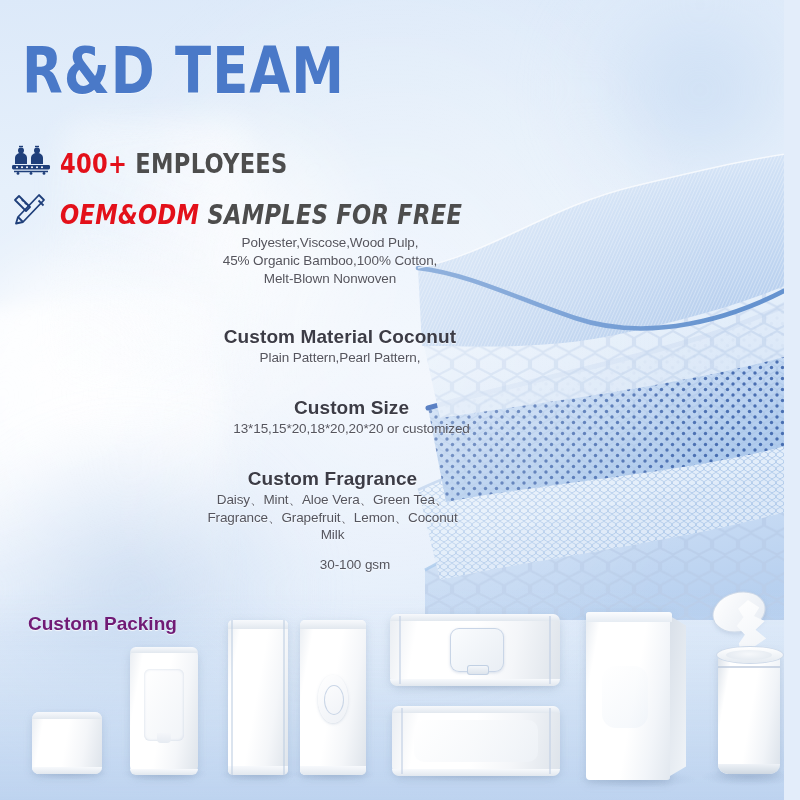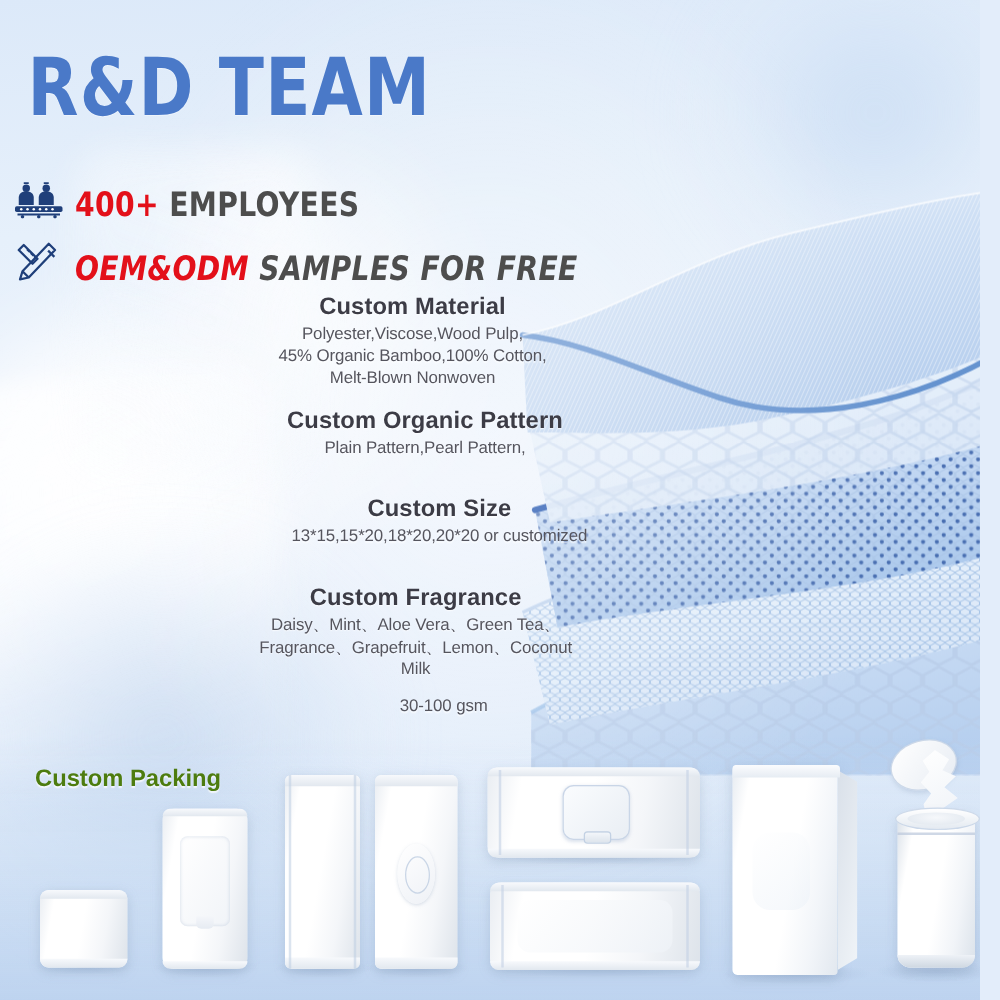--- a/index.html
+++ b/index.html
@@ -80,21 +80,21 @@
     letter-spacing:-.1px;
     text-shadow:0 1px 1px rgba(255,255,255,.7);
   }
   .spec-material   {left:200px;top:234px;width:260px;}
   .spec-pattern    {left:215px;top:325px;width:250px;}
   .spec-size       {left:219px;top:396px;width:265px;}
   .spec-fragrance  {left:195px;top:467px;width:275px;}
   .spec-weight     {left:250px;top:556px;width:210px;}
   .spec-packing{
     position:absolute;left:28px;top:613px;
-    font-size:19px;font-weight:700;color:#4d7c0f;
+    font-size:19px;font-weight:700;color:#701a75;
     text-shadow:0 1px 1px rgba(255,255,255,.75);
   }
 
   
   .fabric-wrap{position:absolute;left:400px;top:150px;width:420px;height:470px;}
 
   
   .pack{position:absolute;}
   .pk-body{
     position:absolute;inset:0;
@@ -239,28 +239,27 @@
           <path d="M8 25 L13 30"></path>
           <path d="M3 6 L14 17 L10 21 L-1 10 Z" transform="translate(6,-2)"></path>
           <path d="M11.5 7.5 L13.8 9.8 M14.5 10.5 L16.8 12.8 M17.5 13.5 L19.8 15.8" stroke-width="1.4"></path>
         </g>
       </svg>
     </span>
     <span class="badge-text"><span class="badge-hl">OEM&amp;ODM</span><span> SAMPLES FOR FREE</span></span>
   </div>
 
   <div class="spec spec-material">
-    <div class="spec-title">Custom Material</div>
     <div class="spec-sub">Polyester,Viscose,Wood Pulp,</div>
     <div class="spec-sub">45% Organic Bamboo,100% Cotton,</div>
     <div class="spec-sub">Melt-Blown Nonwoven</div>
   </div>
 
   <div class="spec spec-pattern">
-    <div class="spec-title">Custom Organic Pattern</div>
+    <div class="spec-title">Custom Material Coconut</div>
     <div class="spec-sub">Plain Pattern,Pearl Pattern,</div>
   </div>
 
   <div class="spec spec-size">
     <div class="spec-title">Custom Size</div>
     <div class="spec-sub">13*15,15*20,18*20,20*20 or customized</div>
   </div>
 
   <div class="spec spec-fragrance">
     <div class="spec-title">Custom Fragrance</div>

